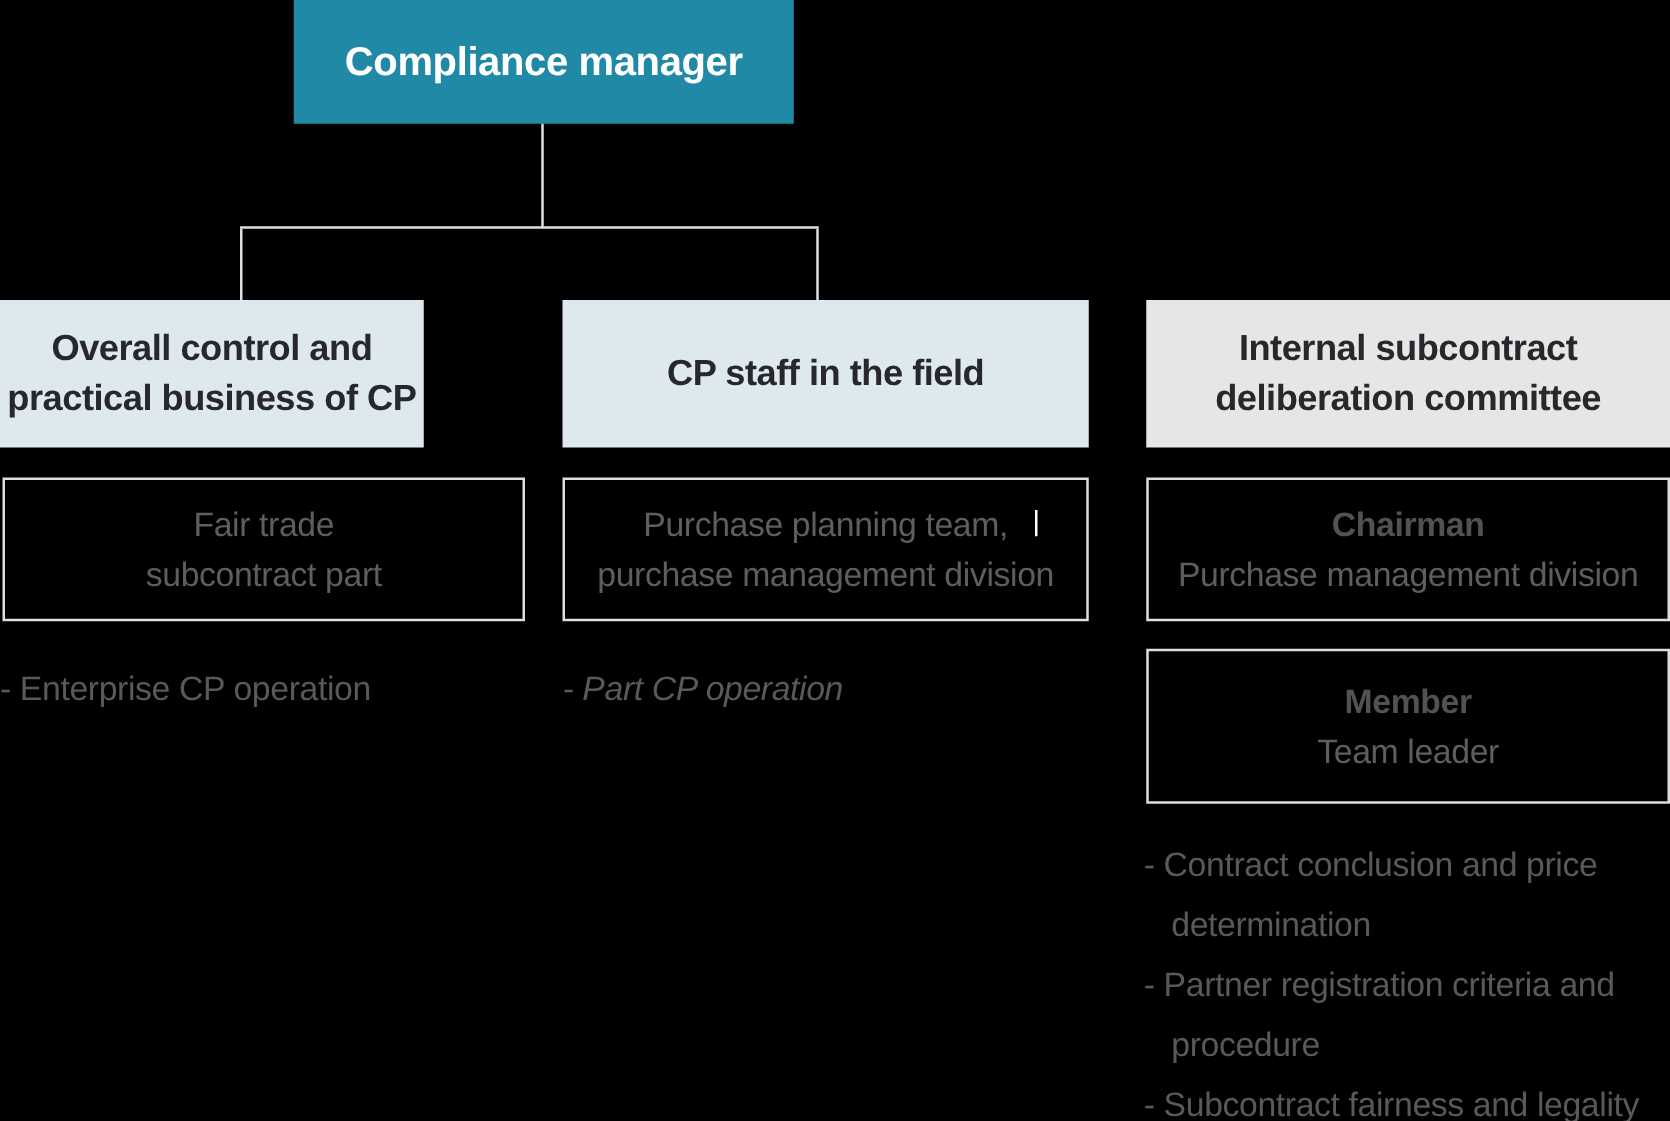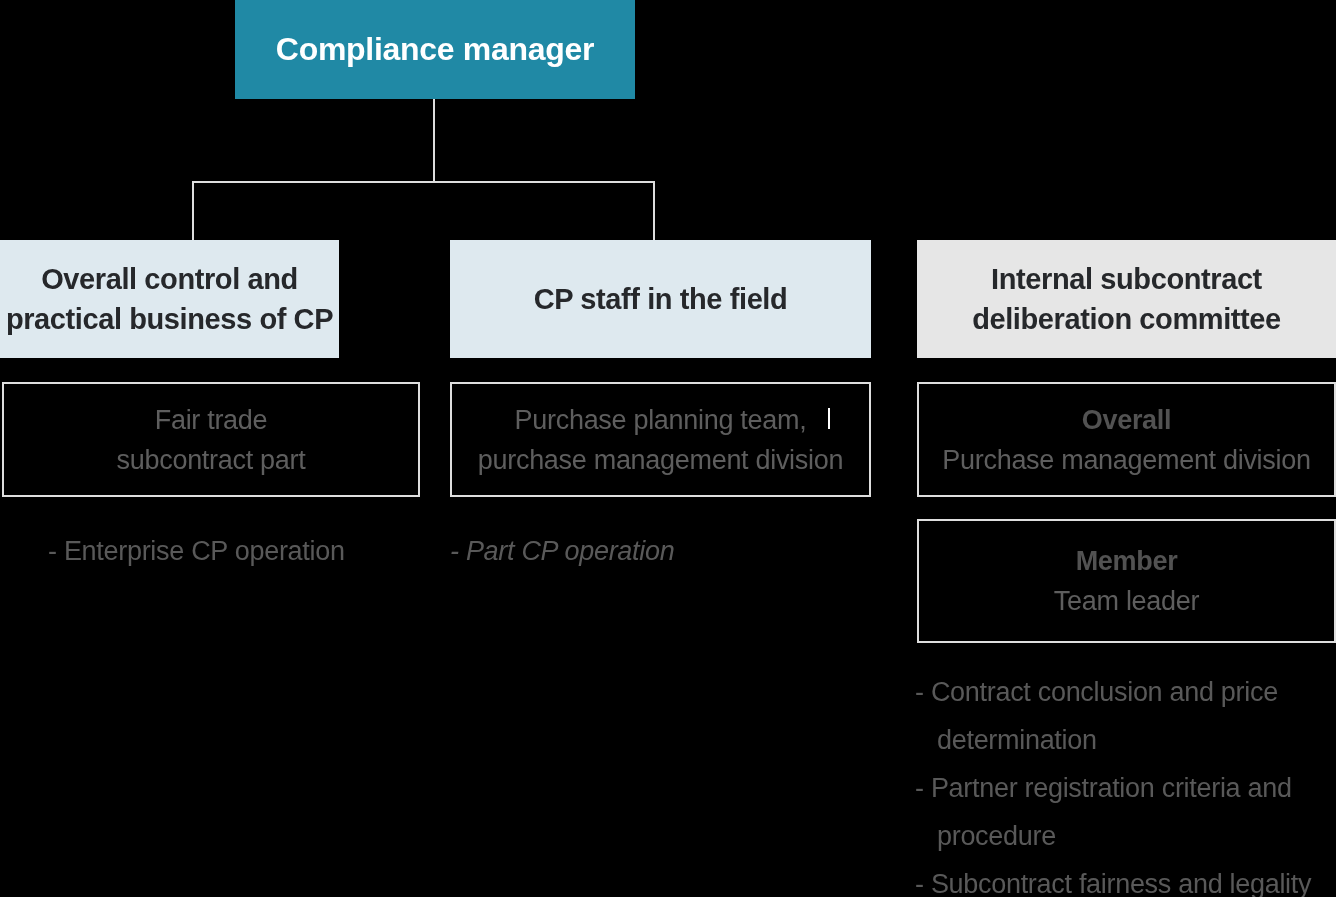--- a/index.html
+++ b/index.html
@@ -84,21 +84,21 @@
 
   
   .bullet {
     position: absolute;
     top: 536px;
     font-size: 27px;
     letter-spacing: -0.3px;
     color: var(--bullet-text, #595959);
     white-space: nowrap;
   }
-  .bullet.c1 { left: 0; padding-left: 48px; }
+  .bullet.c1 { left: 0; }
   .bullet.c2 { left: 450px; font-style: italic; }
 
   
   .bullets3 {
     position: absolute;
     left: 915px; top: 668px;
     width: 434px;
     font-size: 27px;
     line-height: 48px;
     letter-spacing: -0.3px;
@@ -137,21 +137,21 @@
 
   <div class="obox b1">
     <span>Fair trade</span>
     <span>subcontract part</span>
   </div>
   <div class="obox b2">
     <span>Purchase planning team,</span>
     <span>purchase management division</span>
   </div>
   <div class="obox b3">
-    <span class="bold">Overall</span>
+    <span class="bold">Chairman</span>
     <span>Purchase management division</span>
   </div>
 
   <div class="caret"></div>
 
   <div class="obox b4">
     <span class="bold">Member</span>
     <span>Team leader</span>
   </div>
 

